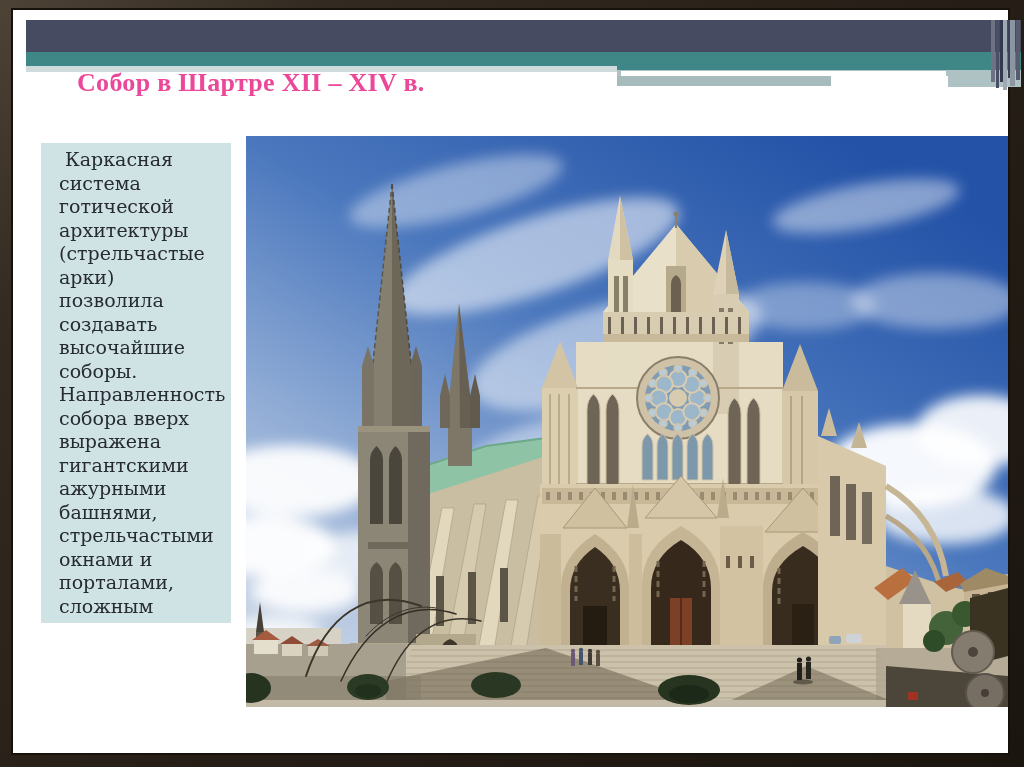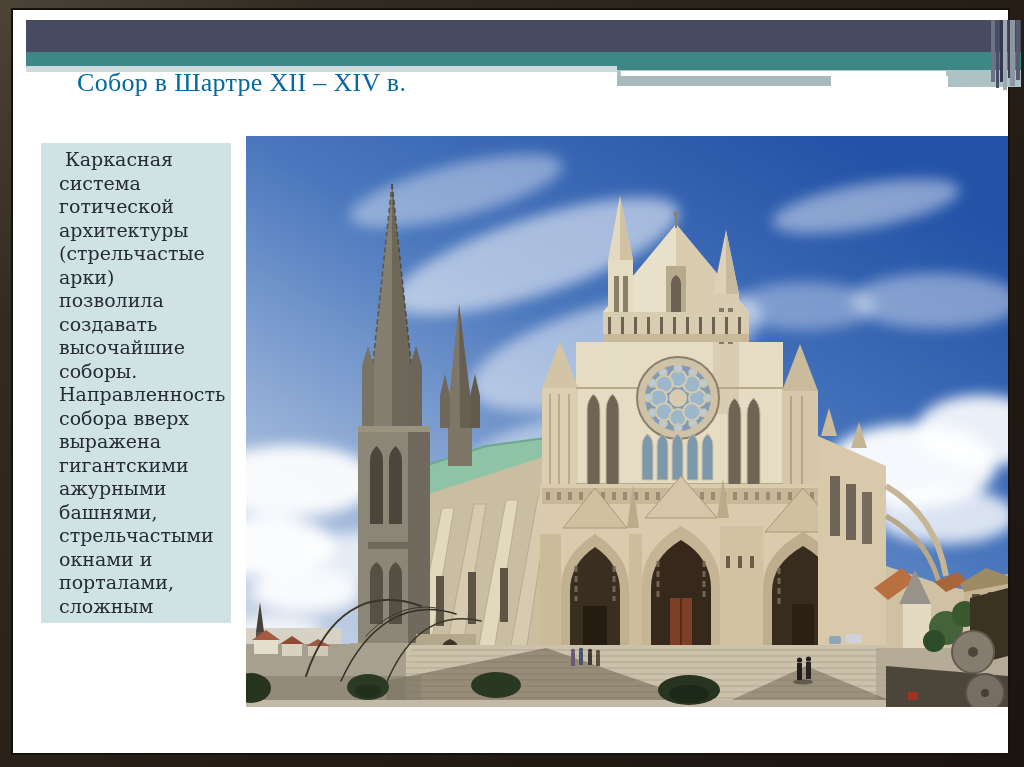--- a/index.html
+++ b/index.html
@@ -25,21 +25,21 @@
   .accent-lines span{position:absolute;top:0;display:block;}
   .al1{left:0px;width:4px;height:62px;background:#6d7284;}
   .al2{left:5px;width:3px;height:68px;background:#4a4f64;}
   .al3{left:9px;width:3px;height:62px;background:#343850;}
   .al4{left:12px;width:4px;height:70px;background:#9fa9b1;}
   .al5{left:17px;width:2px;height:58px;background:#3c4154;}
   .al6{left:19px;width:5px;height:66px;background:#8c96a2;}
   .al7{left:25px;width:4px;height:60px;background:#565b6e;}
   .title{
     left:64px;top:54px;width:600px;height:38px;line-height:38px;
-    font-size:26px;font-weight:normal;color:#0369a1;letter-spacing:.3px;
+    font-size:26px;font-weight:bold;color:#ec4899;letter-spacing:.3px;
   }
   .text-block{
     left:28px;top:133px;width:190px;height:480px;box-sizing:border-box;
     background:#cfe2e4;padding:5px 10px 8px 18px;
     font-family:"DejaVu Serif",serif;font-size:19px;line-height:23.5px;
     color:#262b33;white-space:pre-wrap;overflow:hidden;
   }
   .photo{left:233px;top:126px;width:762px;height:571px;}
 </style>
 </head>

